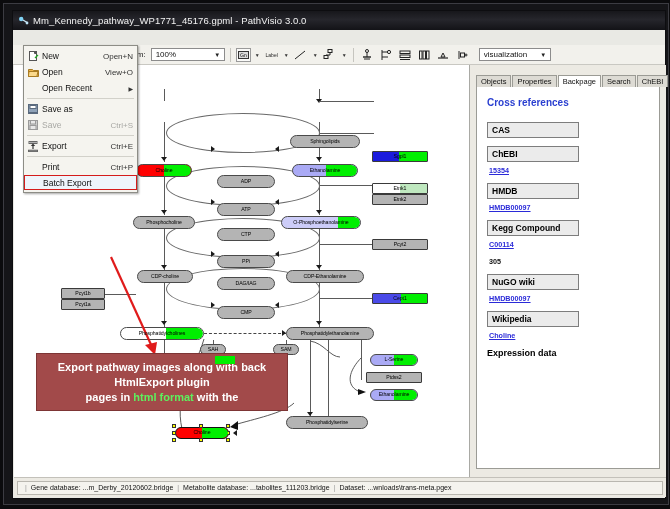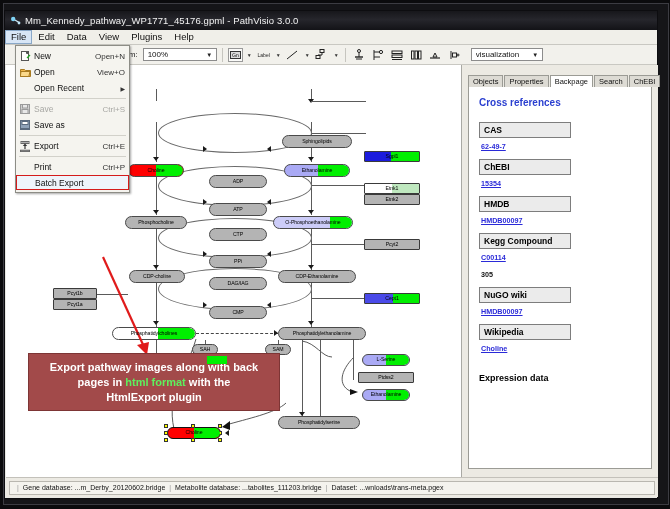--- a/index.html
+++ b/index.html
@@ -5,21 +5,21 @@
   html,body{margin:0;padding:0;background:#111;}
   body{width:670px;height:509px;overflow:hidden;
        font-family:"Liberation Sans", sans-serif;}
   .screen{position:relative;width:670px;height:509px;background:#0b0b0d;overflow:hidden;}
 
   
   .outerframe{position:absolute;left:3px;top:3px;width:664px;height:500px;
      background:#151518;border:1px solid #3c3c42;}
 
   
-  .window{position:absolute;left:4px;top:10px;width:654px;height:489px;
+  .window{position:absolute;left:12px;top:10px;width:654px;height:489px;
      background:#e9e9e4;border:1px solid #0d0d10;box-sizing:border-box;}
 
   .titlebar{position:absolute;left:0;top:0;width:100%;height:19px;
      background:linear-gradient(to bottom,#17171b 0%,#26262c 45%,#131317 100%);
      color:#f2f2f2;font-size:9.5px;display:flex;align-items:center;
      padding-left:5px;box-sizing:border-box;}
   .titlebar .tb-icon{width:11px;height:11px;margin-right:4px;position:relative;flex:0 0 auto;}
   .titlebar .tb-icon svg{display:block}
   .titlebar .tb-text{white-space:nowrap;overflow:hidden;letter-spacing:.1px;}
 
@@ -94,21 +94,21 @@
   .tabstrip .tab.sel{background:#ffffff;padding-bottom:2px;font-weight:normal;position:relative;top:1px;}
   .panelbody{position:absolute;left:6px;top:22px;width:184px;bottom:8px;
      background:#fff;border:1px solid #9b9b95;border-top:none;box-sizing:border-box;
      padding:10px 8px 6px 10px;overflow:hidden;}
   .xrefhead{color:#2a3fd0;font-size:10px;font-weight:bold;margin-bottom:14px;}
   .xrow{margin-bottom:8px;}
   .xkey{border:1px solid #7d7d7d;background:#ebebeb;font-size:8.5px;font-weight:bold;
      color:#000;padding:2px 4px;width:92px;box-sizing:border-box;margin-bottom:4px;}
   .xval{font-size:7.2px;color:#2a2ad8;text-decoration:underline;font-weight:bold;padding-left:2px;}
   .xval.plain{color:#111;text-decoration:none;}
-  .exprdata{font-size:9px;font-weight:bold;color:#000;margin-top:20px;}
+  .exprdata{font-size:9px;font-weight:bold;color:#000;margin-top:8px;}
 
   
   .statusbar{position:absolute;left:1px;bottom:1px;width:652px;height:20px;
      background:#eceae3;border-top:1px solid #c3c1ba;box-sizing:border-box;
      display:flex;align-items:center;}
   .statusinner{margin:2px 3px;height:14px;flex:1;border:1px solid #b9b7b0;background:#f4f3ee;
      display:flex;align-items:center;font-size:7px;color:#111;padding:0 3px;box-sizing:border-box;
      white-space:nowrap;overflow:hidden;}
   .statusinner .sep{color:#999;padding:0 4px;}
 
@@ -137,28 +137,20 @@
       <span class="tb-icon">
         <svg width="11" height="11" viewBox="0 0 11 11">
           <circle cx="3.2" cy="4" r="2.2" fill="#7fd3f5"></circle>
           <path d="M5 5 L9 7.5" stroke="#cfe9f8" stroke-width="1.3" fill="none"></path>
           <circle cx="9" cy="8" r="1.4" fill="#bfe4f7"></circle>
         </svg>
       </span>
       <span class="tb-text">Mm_Kennedy_pathway_WP1771_45176.gpml - PathVisio 3.0.0</span>
     </div>
 
-    <div class="menubar">
-      <span class="mi active">File</span>
-      <span class="mi">Edit</span>
-      <span class="mi">Data</span>
-      <span class="mi">View</span>
-      <span class="mi">Plugins</span>
-      <span class="mi">Help</span>
-    </div>
 
     <div class="toolbar">
       <span class="tb-label">Zoom:</span>
       <span class="combo" style="width:74px">
         <span class="cap">100%</span>
         <span class="arrow">▼</span>
       </span>
       <span class="tb-sep"></span>
 
       <span class="tbtn">
@@ -436,43 +428,42 @@
           <span class="half" style="left:50%;right:0;background:#00ef00"></span>
         </div>
 
         <svg class="redarrow" viewBox="0 0 60 105">
           <line x1="2" y1="2" x2="44" y2="94" stroke="#e01b1b" stroke-width="2.2"></line>
           <polygon points="46,100 36,90 48,87" fill="#e01b1b"></polygon>
         </svg>
 
         <div class="banner">
           <div>Export pathway images along with back</div>
+          <div>HtmlExport plugin</div>
           <div>
             <span>pages in </span><span class="hl">html format</span><span> with the</span>
           </div>
-          <div>HtmlExport plugin</div>
         </div>
 
       </div>
     </div>
 
     <div class="sidepanel">
       <div class="tabstrip">
         <span class="tab">Objects</span>
         <span class="tab">Properties</span>
         <span class="tab sel">Backpage</span>
         <span class="tab">Search</span>
         <span class="tab">ChEBI</span>
       </div>
       <div class="panelbody">
         <div class="xrefhead">Cross references</div>
 
         <div class="xrow">
           <div class="xkey">CAS</div>
-          <div class="xval">62-49-7</div>
         </div>
         <div class="xrow">
           <div class="xkey">ChEBI</div>
           <div class="xval">15354</div>
         </div>
         <div class="xrow">
           <div class="xkey">HMDB</div>
           <div class="xval">HMDB00097</div>
         </div>
         <div class="xrow">
@@ -530,41 +521,41 @@
         </span>
         <span class="tx">Open</span>
         <span class="acc">View+O</span>
       </div>
       <div class="mrow">
         <span class="ic"></span>
         <span class="tx">Open Recent</span>
         <span class="sub">▶</span>
       </div>
       <div class="msep"></div>
+      <div class="mrow">
+        <span class="ic">
+          <svg width="10" height="10" viewBox="0 0 10 10">
+              <rect x="0.5" y="0.5" width="9" height="8" fill="#8fa2b8" stroke="#5a6a7e"></rect>
+              <rect x="2" y="1.5" width="6" height="3" fill="#fff" stroke="#5a6a7e"></rect>
+              <rect x="0" y="8.5" width="10" height="1.5" fill="#5a6a7e"></rect>
+            </svg>
+        </span>
+        <span class="tx">Save as</span>
+        <span class="acc"></span>
+      </div>
       <div class="mrow dis">
         <span class="ic">
           <svg width="10" height="10" viewBox="0 0 10 10">
               <rect x="0.5" y="0.5" width="9" height="9" fill="#cfcfcf" stroke="#9a9a9a"></rect>
               <rect x="2.5" y="0.5" width="5" height="3.5" fill="#e8e8e8" stroke="#9a9a9a"></rect>
               <rect x="2" y="5.5" width="6" height="4" fill="#e8e8e8" stroke="#9a9a9a"></rect>
             </svg>
         </span>
         <span class="tx">Save</span>
         <span class="acc">Ctrl+S</span>
-      </div>
-      <div class="mrow">
-        <span class="ic">
-          <svg width="10" height="10" viewBox="0 0 10 10">
-              <rect x="0.5" y="0.5" width="9" height="8" fill="#8fa2b8" stroke="#5a6a7e"></rect>
-              <rect x="2" y="1.5" width="6" height="3" fill="#fff" stroke="#5a6a7e"></rect>
-              <rect x="0" y="8.5" width="10" height="1.5" fill="#5a6a7e"></rect>
-            </svg>
-        </span>
-        <span class="tx">Save as</span>
-        <span class="acc"></span>
       </div>
       <div class="msep"></div>
       <div class="mrow">
         <span class="ic">
           <svg width="10" height="11" viewBox="0 0 10 11">
               <rect x="1" y="0.5" width="8" height="2" fill="#b0b0b0" stroke="#666"></rect>
               <path d="M5 8 v-4" stroke="#333" stroke-width="1.2"></path>
               <polygon points="2.8,5 7.2,5 5,2.6" fill="#333"></polygon>
               <rect x="0.5" y="9.2" width="9" height="1.4" fill="#9a9a9a" stroke="#666"></rect>
             </svg>

